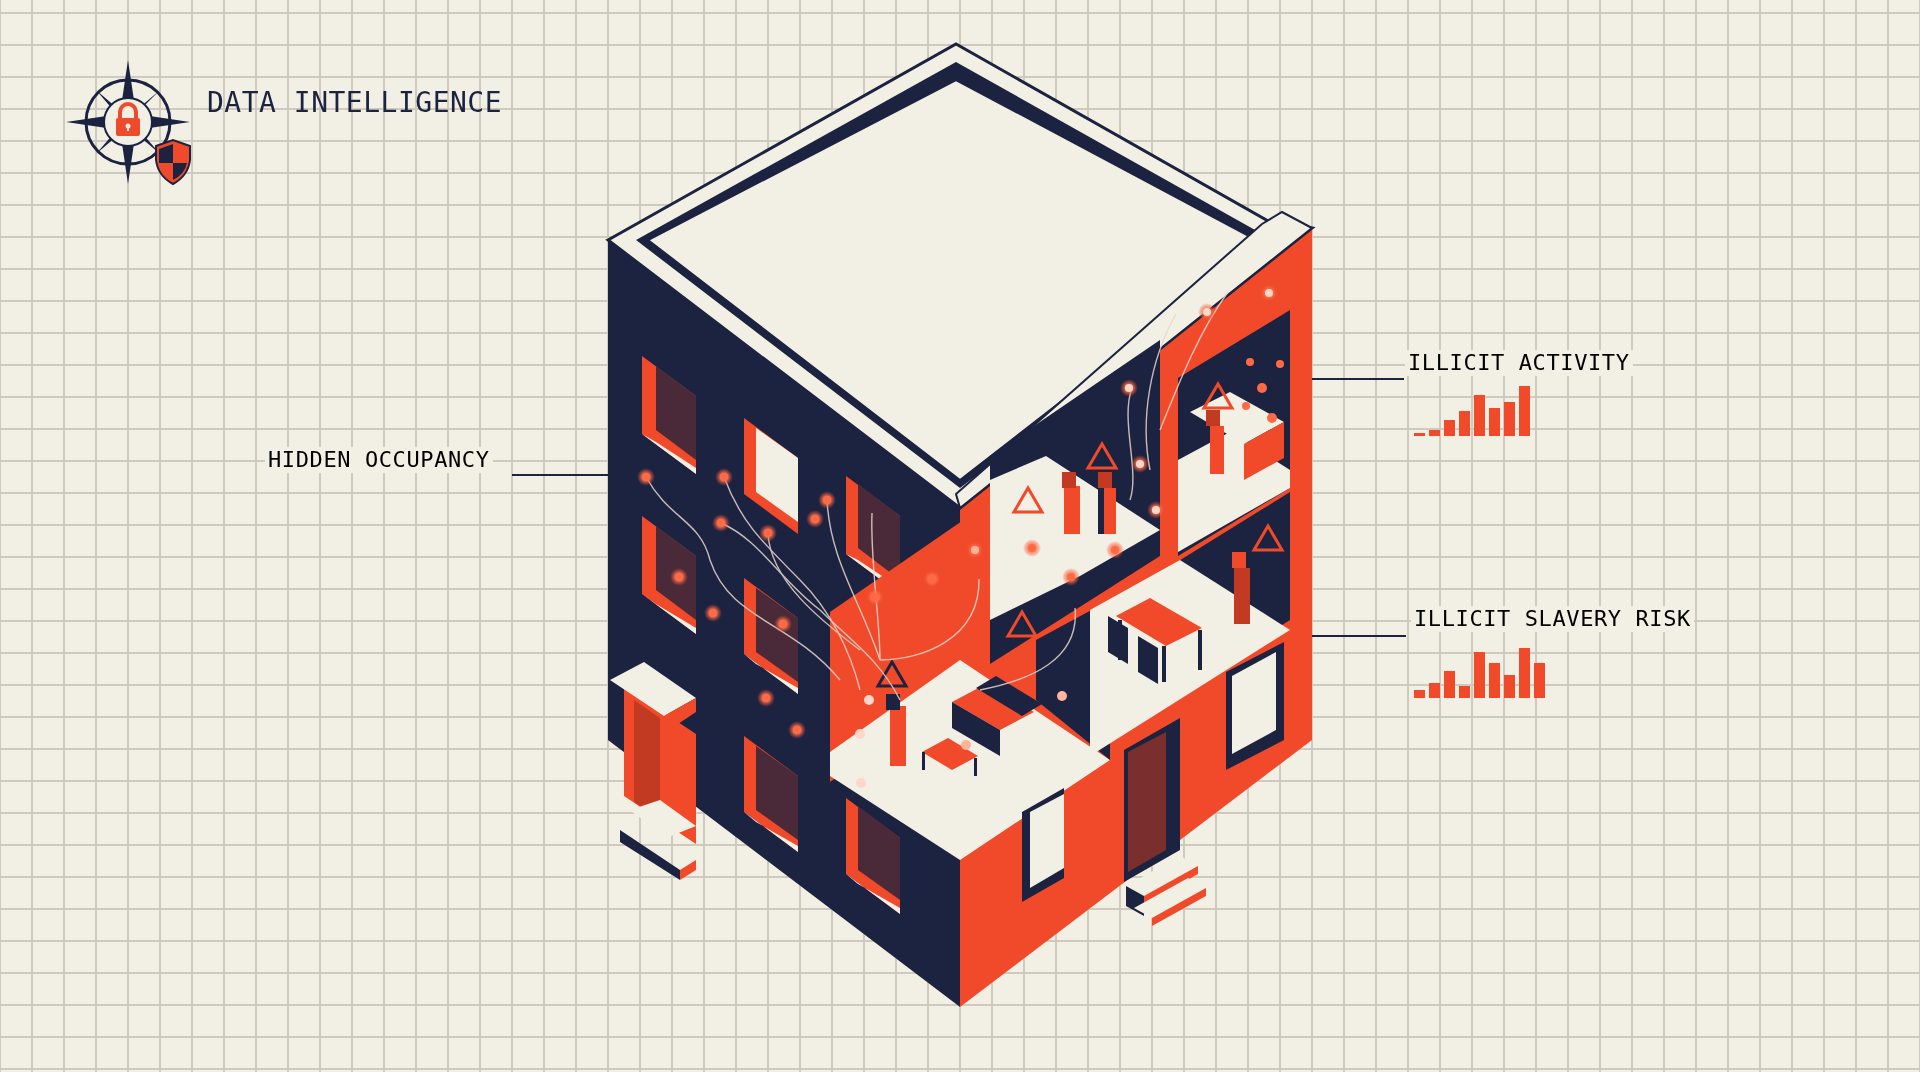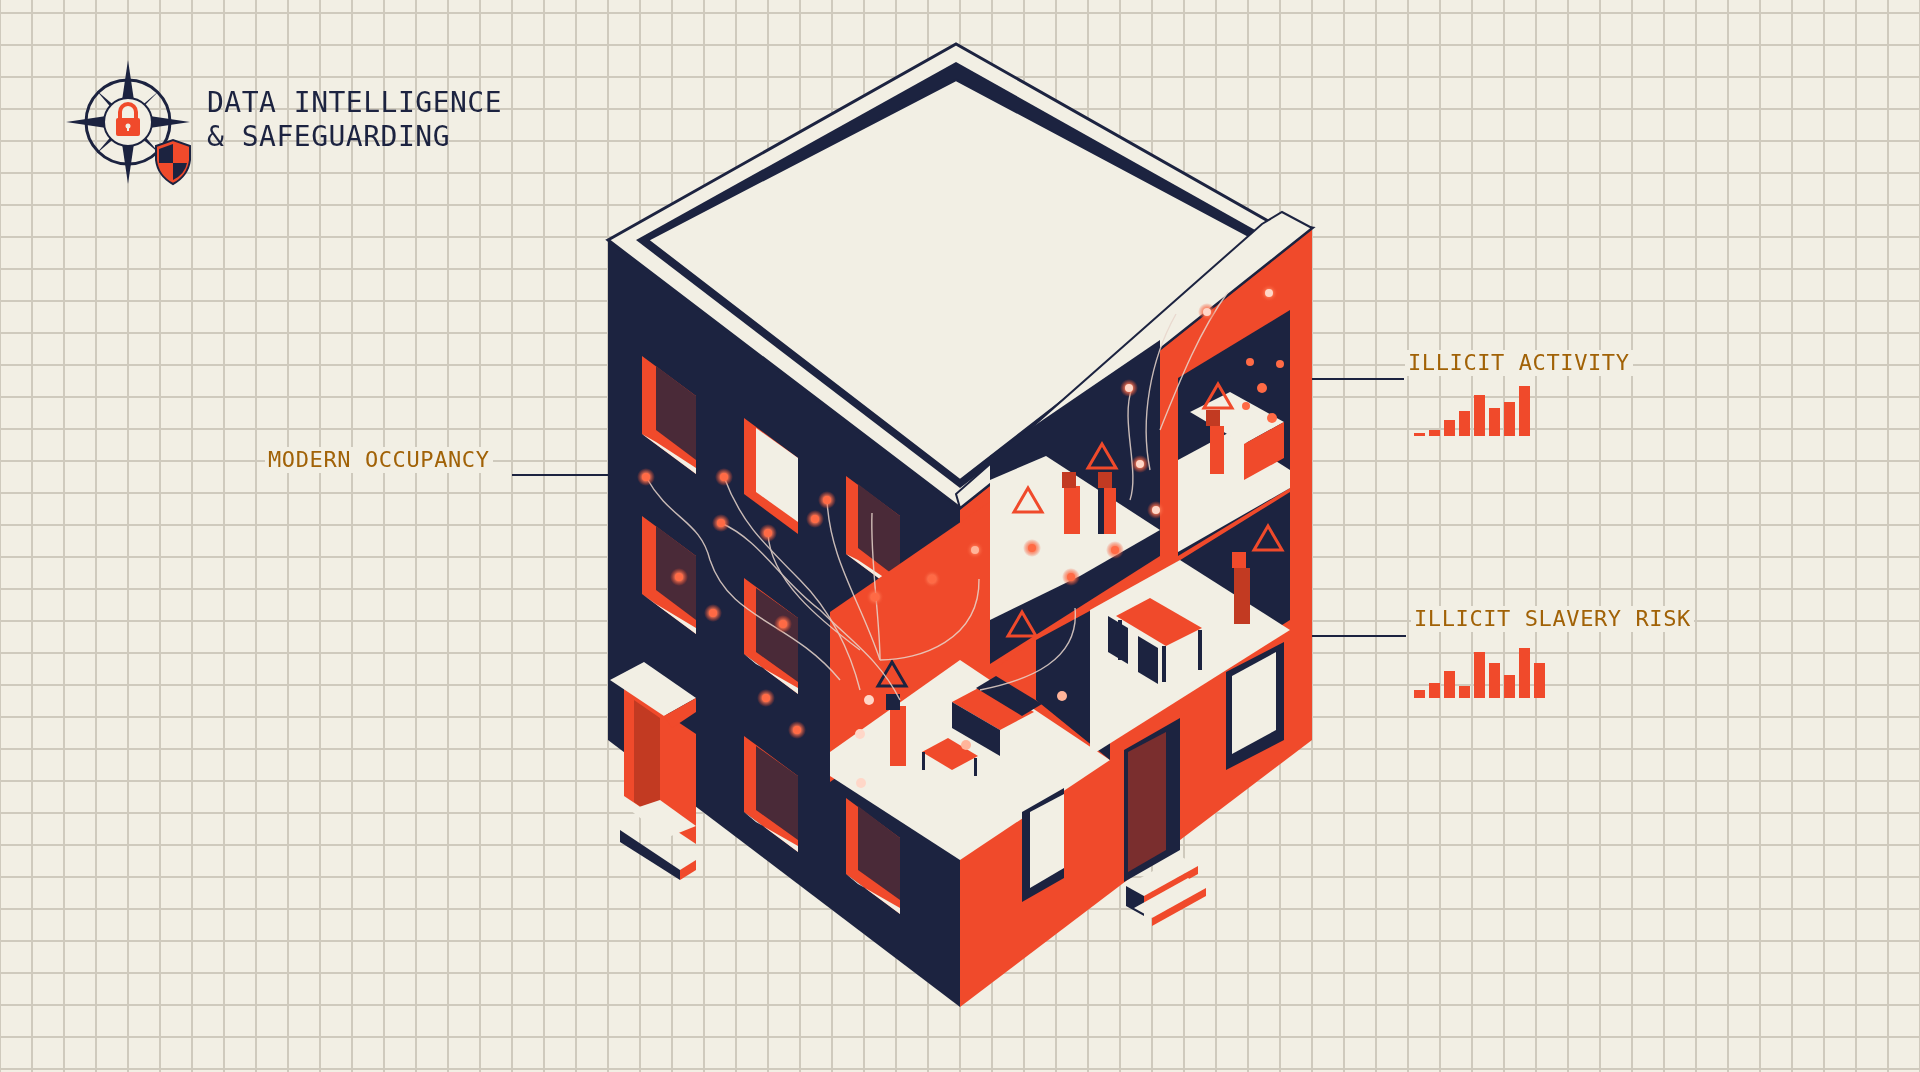--- a/index.html
+++ b/index.html
@@ -9,21 +9,21 @@
     background-image:
       linear-gradient(to right, #cfcabd 2px, transparent 2px),
       linear-gradient(to bottom, #cfcabd 2px, transparent 2px);
     background-size:32px 32px;
     background-position:-1px 12px;
     font-family:"DejaVu Sans Mono", "Liberation Mono", monospace;
   }
   .scene { position:absolute; left:0; top:0; width:1696px; height:1072px; }
   .brand-title { position:absolute; left:207px; top:86px; color:#1c2340; font-size:28px; line-height:34px; letter-spacing:0.5px; }
   .brand-title div { white-space:nowrap; }
-  .label { position:absolute; color:#a16207; font-size:22px; line-height:26px; letter-spacing:0.6px; white-space:nowrap; background:#f2efe4; padding:0 3px; }
+  .label { position:absolute; color:#000000; font-size:22px; line-height:26px; letter-spacing:0.6px; white-space:nowrap; background:#f2efe4; padding:0 3px; }
   .connector { position:absolute; height:2px; background:#1c2340; }
   .mini-chart { position:absolute; display:flex; align-items:flex-end; gap:4px; height:54px; }
   .mini-chart .bar { width:11px; background:#f04a2b; }
 </style>
 </head>
 <body>
 
 <div class="scene">
 
   <svg style="position:absolute;left:60px;top:54px" width="140" height="140" viewBox="0 0 140 140">
@@ -46,21 +46,20 @@
     </g>
     <g>
       <path d="M96 92 L113 86 L130 92 L130 106 Q128 122 113 130 Q98 122 96 106 Z" fill="#f04a2b" stroke="#1c2340" stroke-width="2"></path>
       <path d="M99 95 L113 90 L113 109 L99 109 Z" fill="#1c2340"></path>
       <path d="M113 109 L127 109 Q125 120 113 126 Z" fill="#1c2340"></path>
     </g>
   </svg>
 
   <div class="brand-title">
     <div>DATA INTELLIGENCE</div>
-    <div>&amp; SAFEGUARDING</div>
   </div>
 
   <svg style="position:absolute;left:0;top:0" width="1920" height="1072" viewBox="0 0 1920 1072">
     <defs>
       <radialGradient id="glow" cx="50%" cy="50%" r="50%">
         <stop offset="0%" stop-color="#ffd7c8" stop-opacity="1"></stop>
         <stop offset="40%" stop-color="#ff7a55" stop-opacity="0.9"></stop>
         <stop offset="100%" stop-color="#f04a2b" stop-opacity="0"></stop>
       </radialGradient>
     </defs>
@@ -244,21 +243,21 @@
       <circle cx="1246" cy="406" r="4" fill="#ff6a45"></circle>
       <circle cx="1272" cy="418" r="5" fill="#ff6a45"></circle>
       <circle cx="869" cy="700" r="5" fill="#ffd7c8"></circle>
       <circle cx="860" cy="734" r="5" fill="#ffd7c8"></circle>
       <circle cx="861" cy="783" r="5" fill="#ffd7c8"></circle>
       <circle cx="966" cy="745" r="5" fill="#ffb49a"></circle>
       <circle cx="1062" cy="696" r="5" fill="#ffb49a"></circle>
     </g>
   </svg>
 
-  <div class="label" style="left:265px;top:447px;">MODERN OCCUPANCY</div>
+  <div class="label" style="left:265px;top:447px;">HIDDEN OCCUPANCY</div>
   <div class="connector" style="left:512px;top:474px;width:96px;"></div>
 
   <div class="connector" style="left:1312px;top:378px;width:92px;"></div>
   <div class="label" style="left:1405px;top:350px;">ILLICIT ACTIVITY</div>
   <div class="mini-chart" id="chart-illicit" style="left:1414px;top:382px;">
       <div class="bar" style="height: 3px;"></div>
       <div class="bar" style="height: 6px;"></div>
       <div class="bar" style="height: 16px;"></div>
       <div class="bar" style="height: 25px;"></div>
       <div class="bar" style="height: 41px;"></div>

